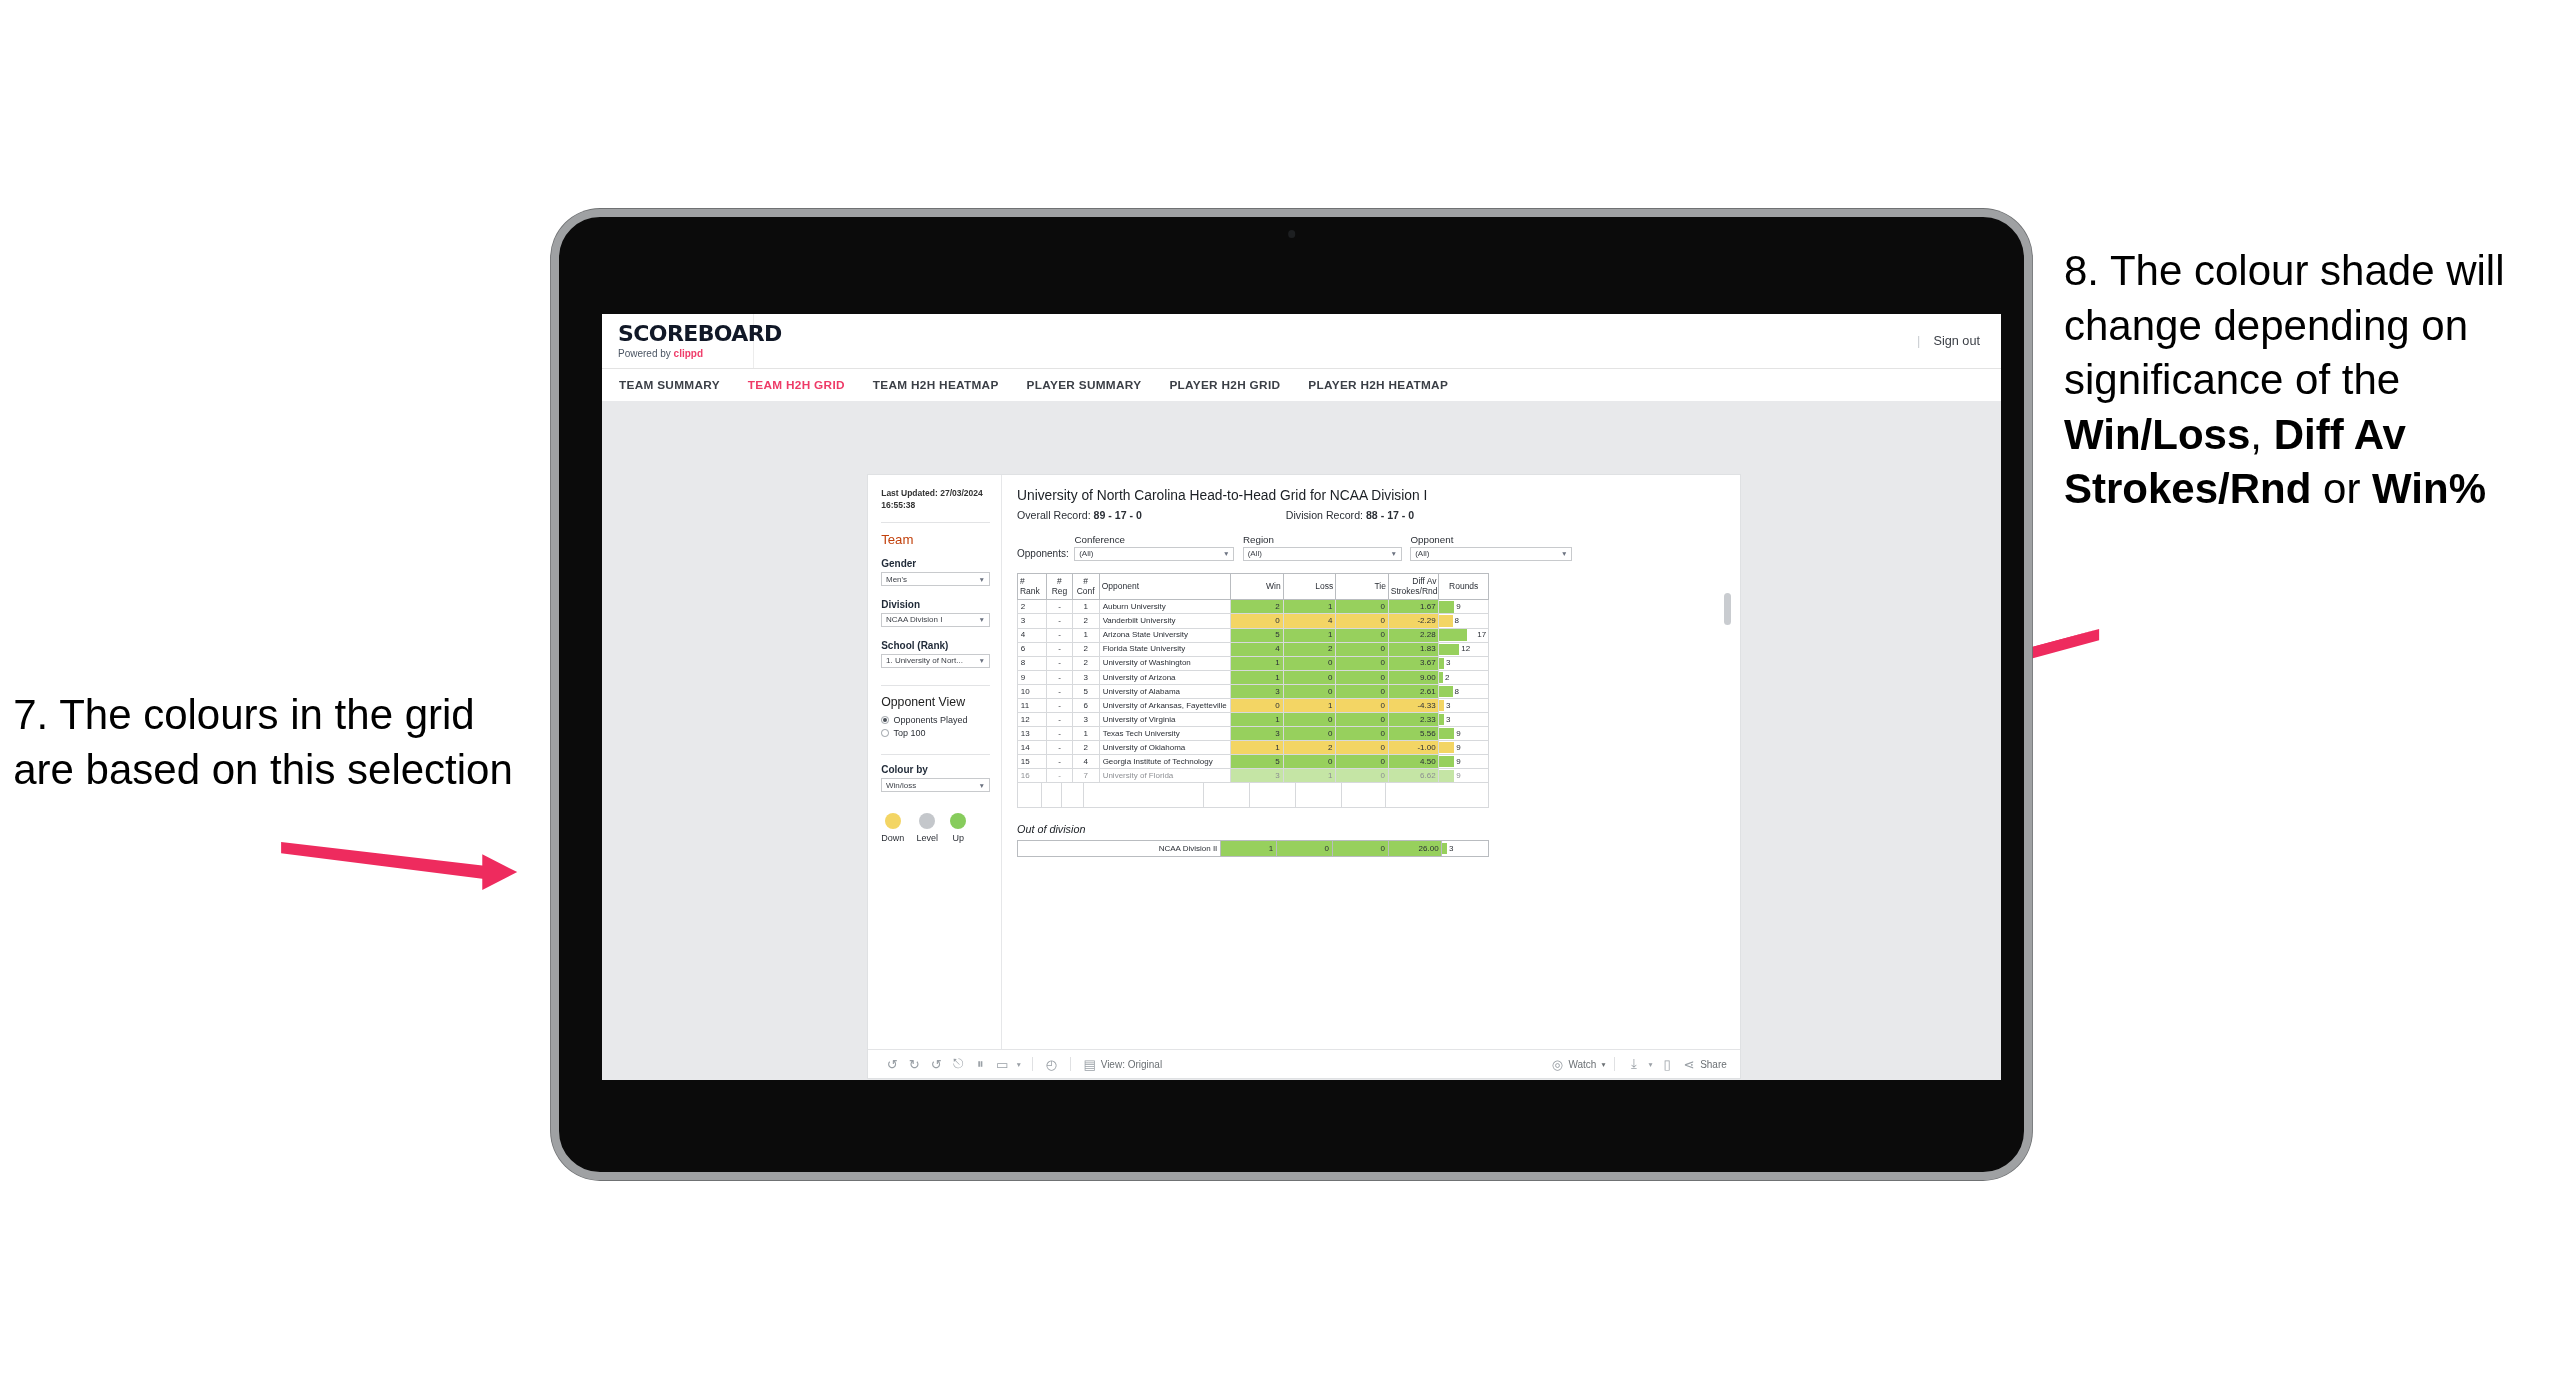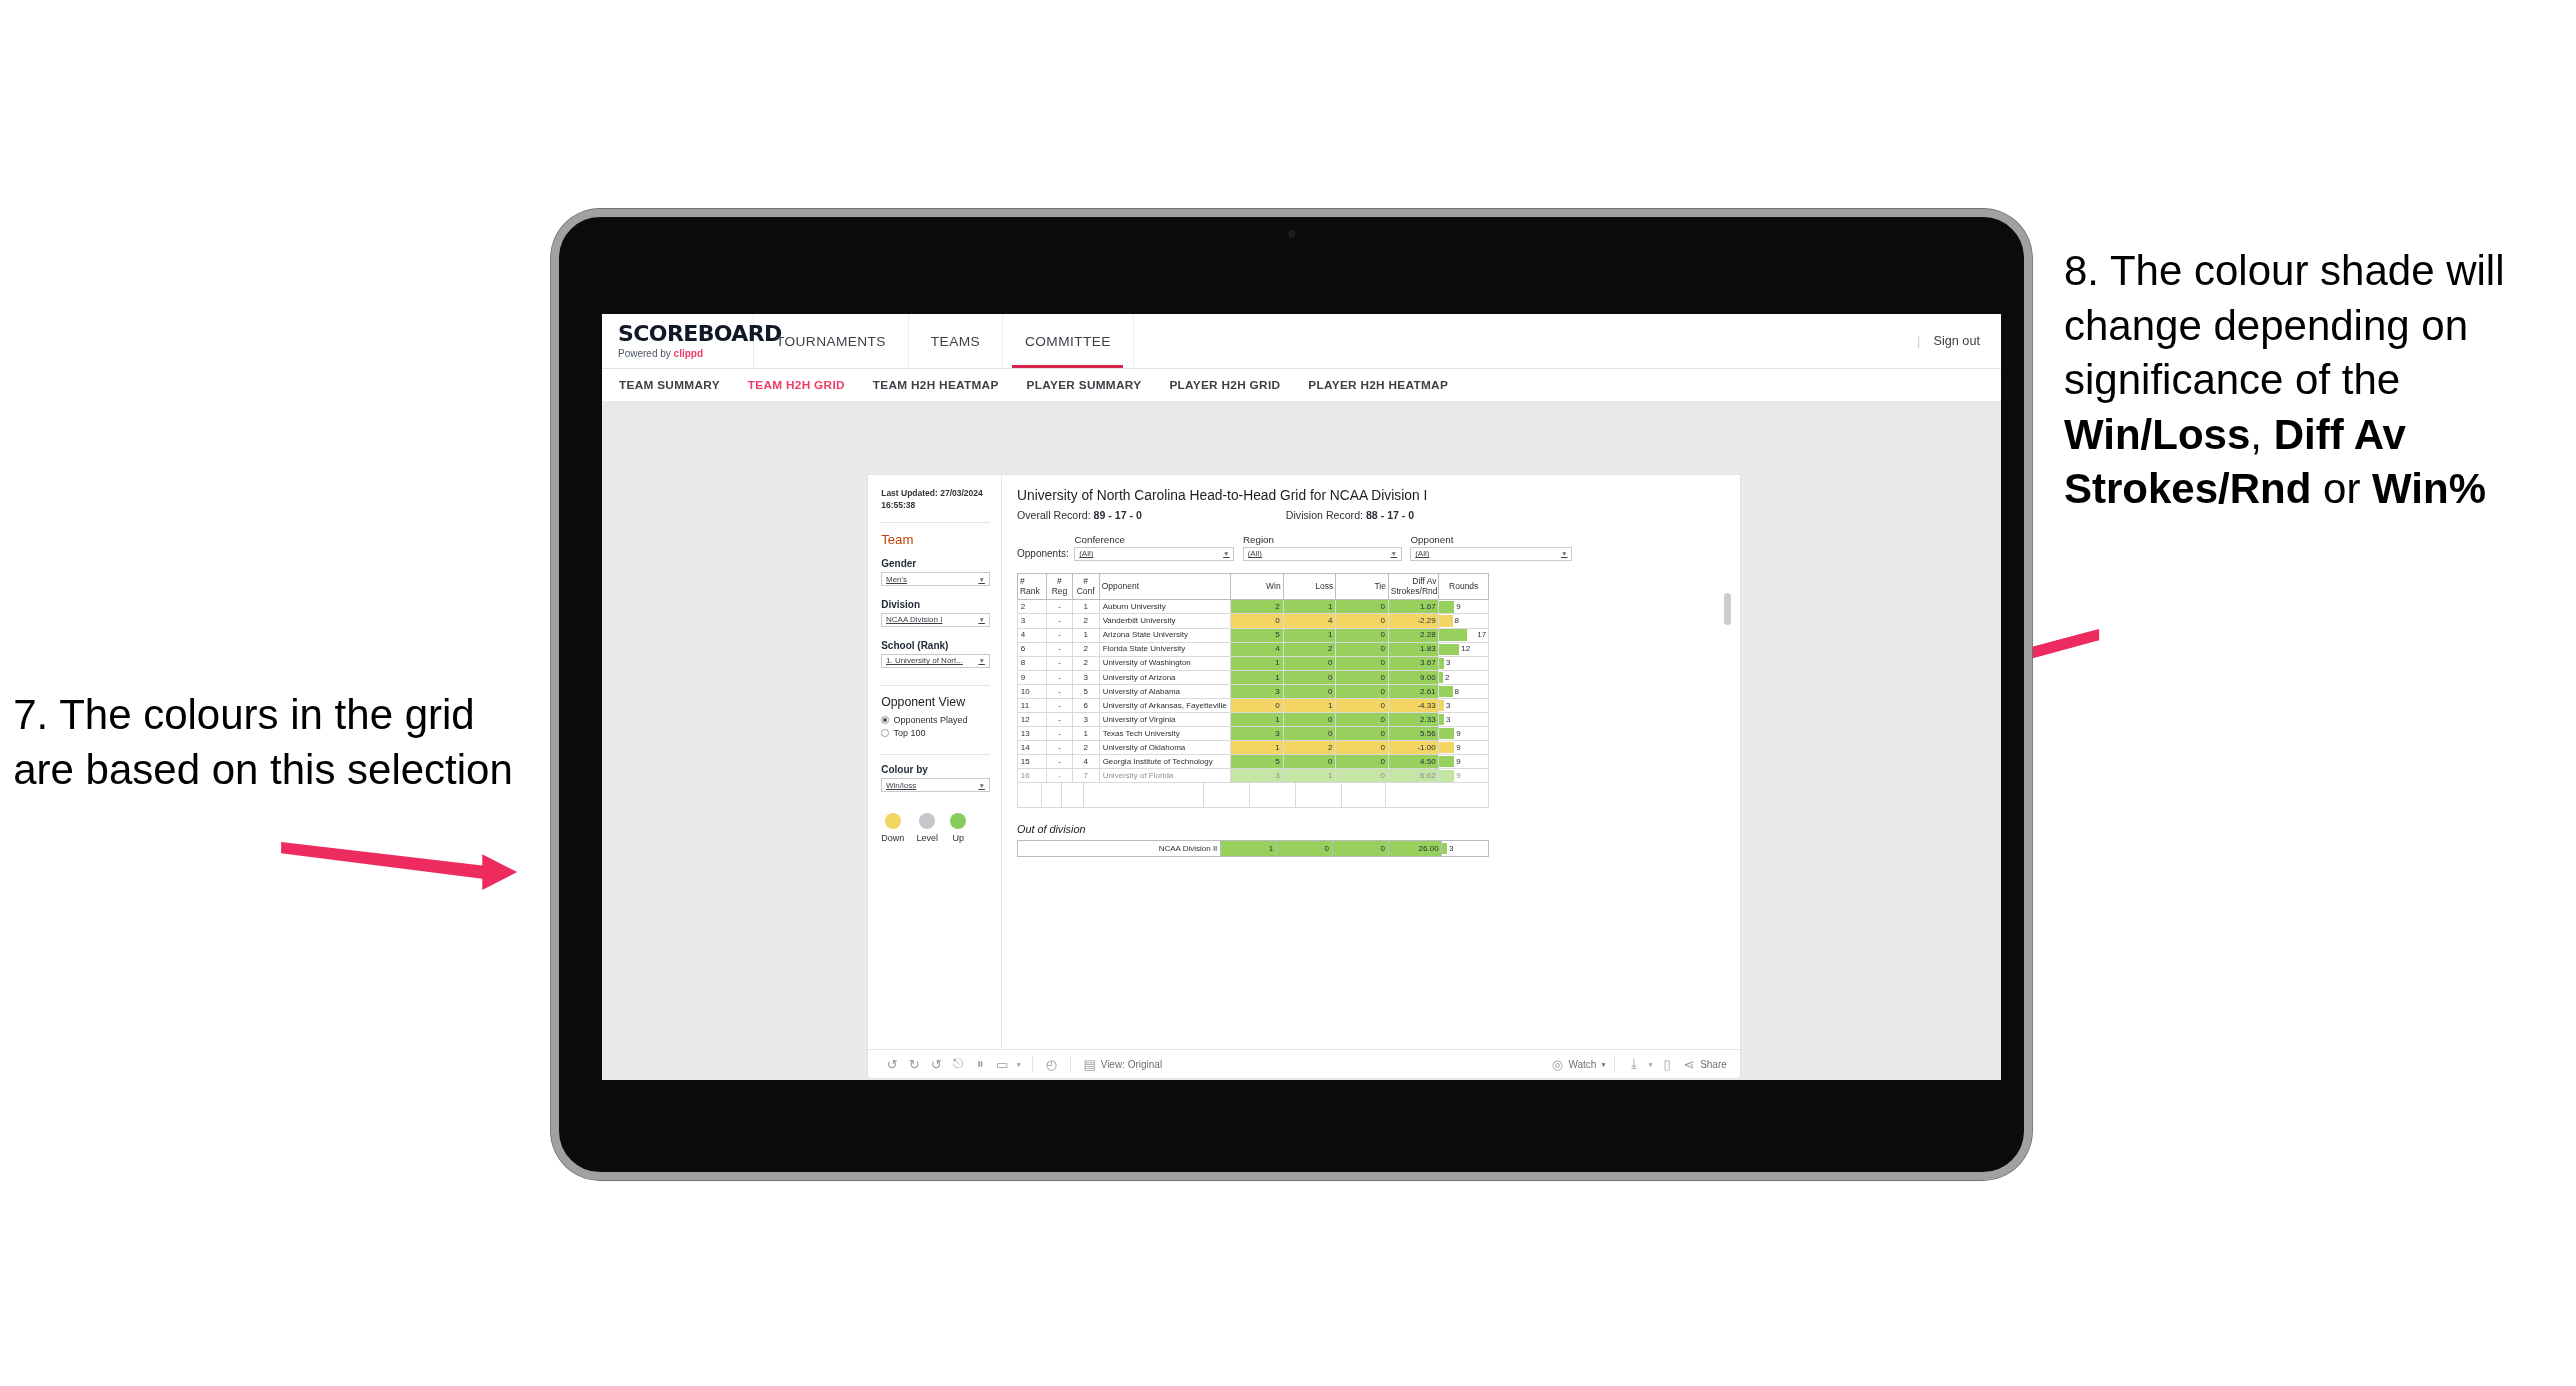--- a/index.html
+++ b/index.html
@@ -72,21 +72,21 @@
 
   
   #panel{width:134px;border-right:0.9px solid #e6e7e9;padding:13.2px 11.3px 0 13.2px;box-sizing:border-box;
     display:flex;flex-direction:column;}
   .updated{font-size:8.5px;color:#333;font-weight:bold;line-height:1.35;}
   .hr{border-top:0.9px solid #e2e3e5;margin:10.4px 0 9.4px 0;}
   .panel-h{font-size:13.2px;color:#c2410c;margin-bottom:11.3px;}
   .f-label{font-size:10px;color:#1f2937;font-weight:bold;margin-bottom:2.8px;}
   .f-gap{height:13.2px;}
   .select{height:14px;border:0.9px solid #c8cacd;background:#fff;display:flex;align-items:center;
-    padding:0 3.8px;box-sizing:border-box;font-size:8px;color:#3b3f46;cursor:pointer;text-decoration:underline;}
+    padding:0 3.8px;box-sizing:border-box;font-size:8px;color:#3b3f46;cursor:pointer;}
   .select .val{flex:1;overflow:hidden;white-space:nowrap;}
   .select .caret{color:#6b7280;font-size:6.6px;margin-left:2.8px;}
   .ov-h{font-size:12.3px;color:#222;margin-bottom:5.7px;}
   .radio-row{display:flex;align-items:center;gap:4.7px;margin-bottom:2.8px;font-size:9px;color:#2b2f36;cursor:pointer;}
   .radio{width:7.6px;height:7.6px;border-radius:50%;border:0.9px solid #9aa0a6;box-sizing:border-box;
     display:flex;align-items:center;justify-content:center;flex:0 0 auto;}
   .radio.on::after{content:"";width:3.8px;height:3.8px;border-radius:50%;background:#4b5158;}
   #legend{display:flex;gap:12.3px;margin-top:21px;padding-bottom:11.3px;}
   .leg{display:flex;flex-direction:column;align-items:center;gap:3.8px;}
   .dot{width:16px;height:16px;border-radius:50%;}
@@ -172,31 +172,20 @@
 
 <div id="tablet">
   <div id="tablet-cam"></div>
 
   <div id="screen">
 
     <div id="app-header">
       <div id="brand">
         <div id="brand-title">SCOREBOARD</div>
         <div id="brand-sub"><span>Powered by </span><span class="clippd">clippd</span></div>
-      </div>
-      <div class="topnav">
-        <div class="topnav-item">
-            <span>TOURNAMENTS</span>
-          </div>
-        <div class="topnav-item">
-            <span>TEAMS</span>
-          </div>
-        <div class="topnav-item active">
-            <span>COMMITTEE</span>
-          </div>
       </div>
       <div id="header-right">
         <span class="sep">|</span>
         <span>Sign out</span>
       </div>
     </div>
 
     <div id="subnav">
       <div class="subnav-item">TEAM SUMMARY</div>
       <div class="subnav-item active">TEAM H2H GRID</div>

